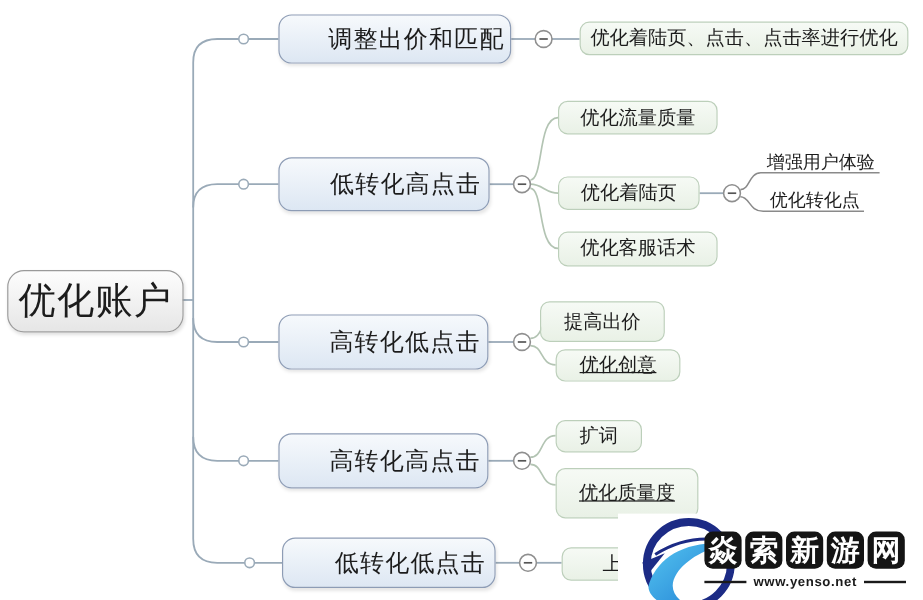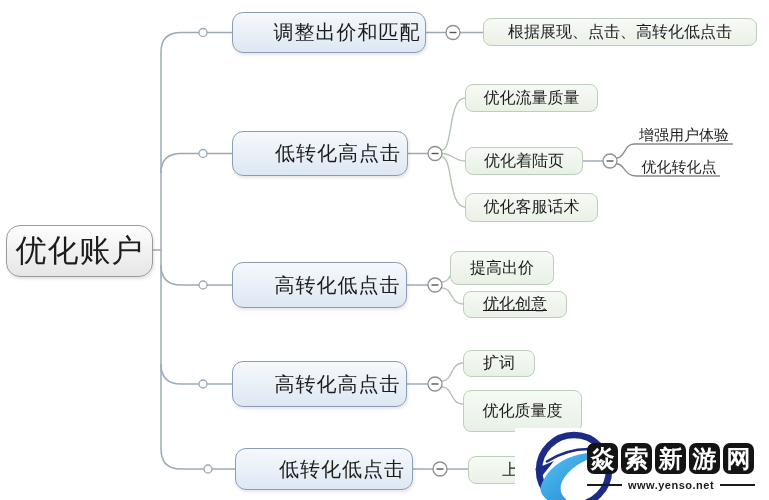--- a/index.html
+++ b/index.html
@@ -108,28 +108,28 @@
   </svg>
 
   <div class="node root" style="left:6px;top:225px;width:147px;height:52px;">优化账户</div>
 
   <div class="node l1" style="left:232px;top:12px;width:194px;height:41px;">调整出价和匹配</div>
   <div class="node l1" style="left:232px;top:131px;width:176px;height:45px;">低转化高点击</div>
   <div class="node l1" style="left:232px;top:262px;width:175px;height:46px;">高转化低点击</div>
   <div class="node l1" style="left:232px;top:361px;width:175px;height:46px;">高转化高点击</div>
   <div class="node l1" style="left:235px;top:448px;width:178px;height:42px;">低转化低点击</div>
 
-  <div class="node leaf" style="left:483px;top:18px;width:274px;height:28px;">根据展现、点击、高转化低点击</div>
+  <div class="node leaf" style="left:483px;top:18px;width:274px;height:28px;">优化着陆页、点击、点击率进行优化</div>
   <div class="node leaf" style="left:465px;top:84px;width:133px;height:28px;">优化流量质量</div>
   <div class="node leaf" style="left:465px;top:147px;width:118px;height:28px;">优化着陆页</div>
   <div class="node leaf" style="left:465px;top:193px;width:133px;height:29px;">优化客服话术</div>
   <div class="node leaf" style="left:450px;top:251px;width:104px;height:34px;">提高出价</div>
   <div class="node leaf" style="left:463px;top:291px;width:104px;height:27px;text-decoration:underline;">优化创意</div>
   <div class="node leaf" style="left:463px;top:350px;width:72px;height:27px;">扩词</div>
-  <div class="node leaf" style="left:463px;top:390px;width:119px;height:42px;">优化质量度</div>
+  <div class="node leaf" style="left:463px;top:390px;width:119px;height:42px;text-decoration:underline;">优化质量度</div>
   <div class="node leaf" style="left:468px;top:456px;width:100px;height:28px;">上述</div>
 
   <div class="node l3" style="left:634px;top:126px;width:100px;height:18px;">增强用户体验</div>
   <div class="node l3" style="left:636px;top:158px;width:86px;height:18px;">优化转化点</div>
 
   <div id="watermark">
     <svg id="logo" width="110" height="72" viewBox="515 428 110 72">
       <defs>
         <linearGradient id="swoosh-grad" x1="0" y1="0" x2="1" y2="1">
           <stop offset="0" stop-color="#55c5f0"></stop>

